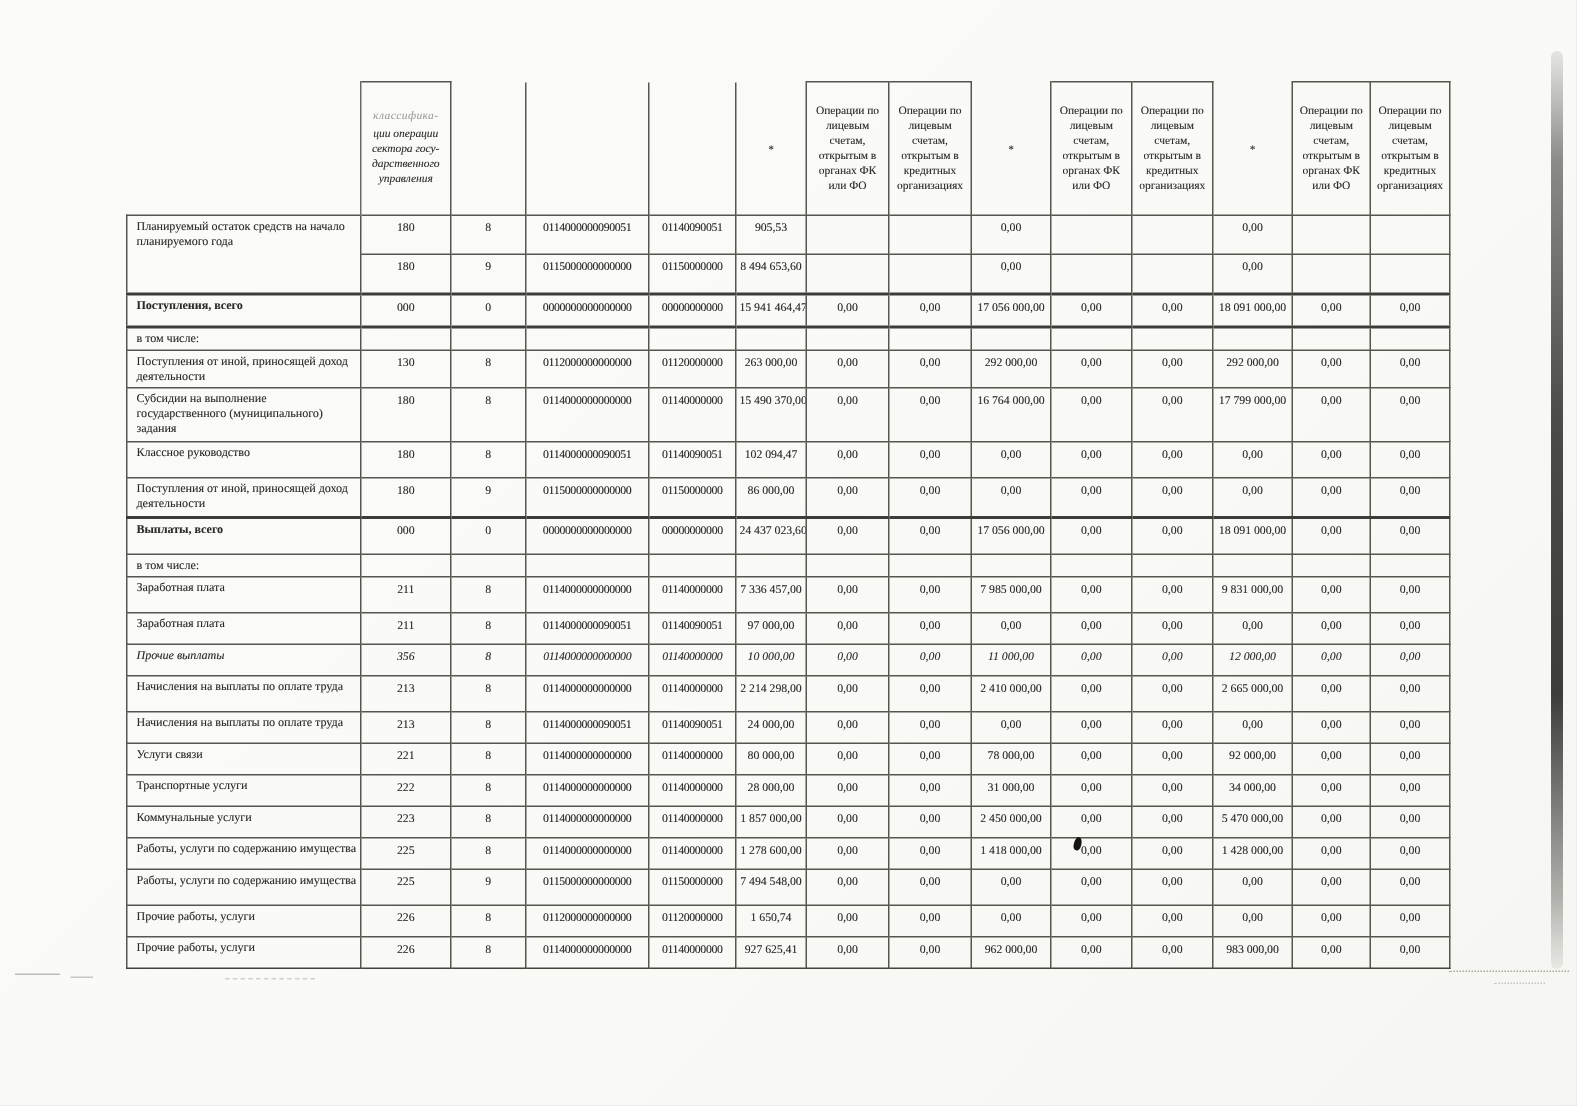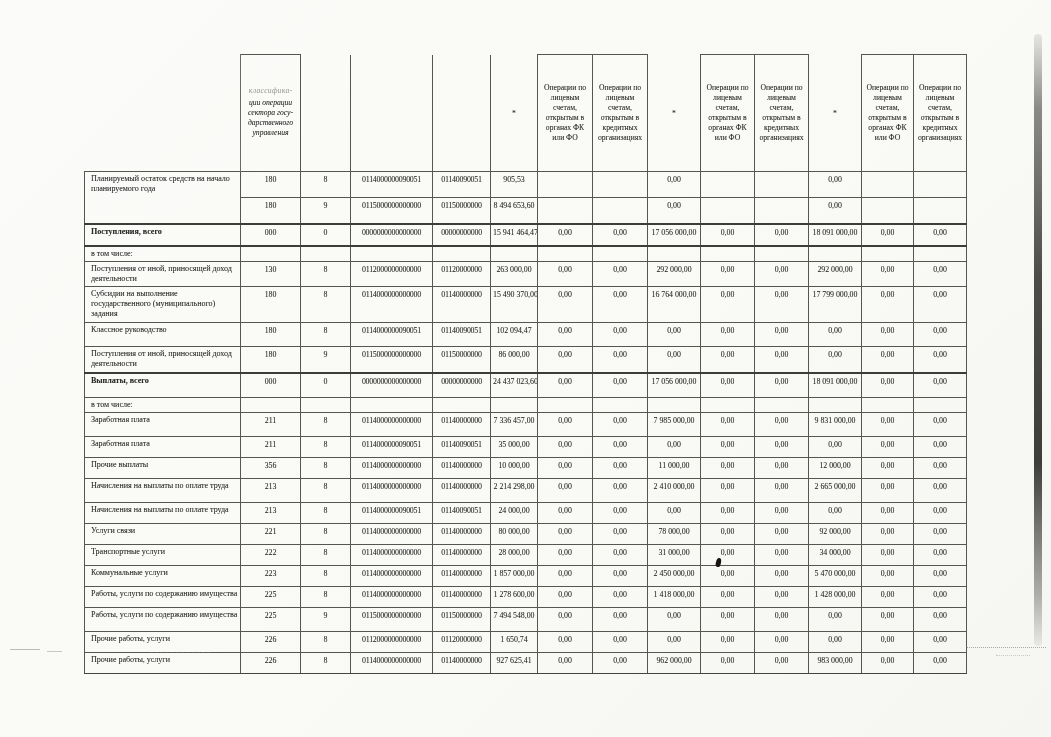--- a/index.html
+++ b/index.html
@@ -22,21 +22,21 @@
     border:1px solid #565650;
     padding:1px 2px;
     overflow:hidden;
     vertical-align:top;
   }
   
   .plan thead th{height:84px;font-weight:normal;font-size:7.6px;line-height:1.3;text-align:center;vertical-align:middle;}
   th.h-blank{border:none;border-right:1px solid #6a6a64;}
   th.h-empty{border-top:none;}
   th.h-star{border-top:none;vertical-align:top;padding-top:3px;font-size:9px;}
-  th.h-box{padding:16px 1px;}
+  th.h-box{padding:2px 1px;}
   th.h-kosgu span{display:block;font-style:italic;}
   th.h-kosgu span.cut{opacity:0.45;transform:translateY(-2px);letter-spacing:0.3px;}
   
   td.lbl{
     text-align:left;font-size:8px;line-height:1.25;
     padding:2px 2px 2px 6px;
   }
   td.lbl.bold{font-weight:bold;}
   td.num{
     text-align:center;font-size:7.8px;white-space:nowrap;
@@ -292,31 +292,31 @@
           <td class="num">9 831 000,00</td>
           <td class="num">0,00</td>
           <td class="num">0,00</td>
         </tr>
         <tr style="height: 21px;">
           <td class="lbl">Заработная плата</td>
           <td class="num">211</td>
           <td class="num">8</td>
           <td class="code">0114000000090051</td>
           <td class="code">01140090051</td>
-          <td class="num">35 000,00</td>
-          <td class="num">0,00</td>
-          <td class="num">0,00</td>
-          <td class="num">0,00</td>
-          <td class="num">0,00</td>
-          <td class="num">0,00</td>
-          <td class="num">0,00</td>
-          <td class="num">0,00</td>
-          <td class="num">0,00</td>
-        </tr>
-        <tr style="height: 21px;">
+          <td class="num">97 000,00</td>
+          <td class="num">0,00</td>
+          <td class="num">0,00</td>
+          <td class="num">0,00</td>
+          <td class="num">0,00</td>
+          <td class="num">0,00</td>
+          <td class="num">0,00</td>
+          <td class="num">0,00</td>
+          <td class="num">0,00</td>
+        </tr>
+        <tr style="height: 21px; font-style: italic;">
           <td class="lbl">Прочие выплаты</td>
           <td class="num">356</td>
           <td class="num">8</td>
           <td class="code">0114000000000000</td>
           <td class="code">01140000000</td>
           <td class="num">10 000,00</td>
           <td class="num">0,00</td>
           <td class="num">0,00</td>
           <td class="num">11 000,00</td>
           <td class="num">0,00</td>

